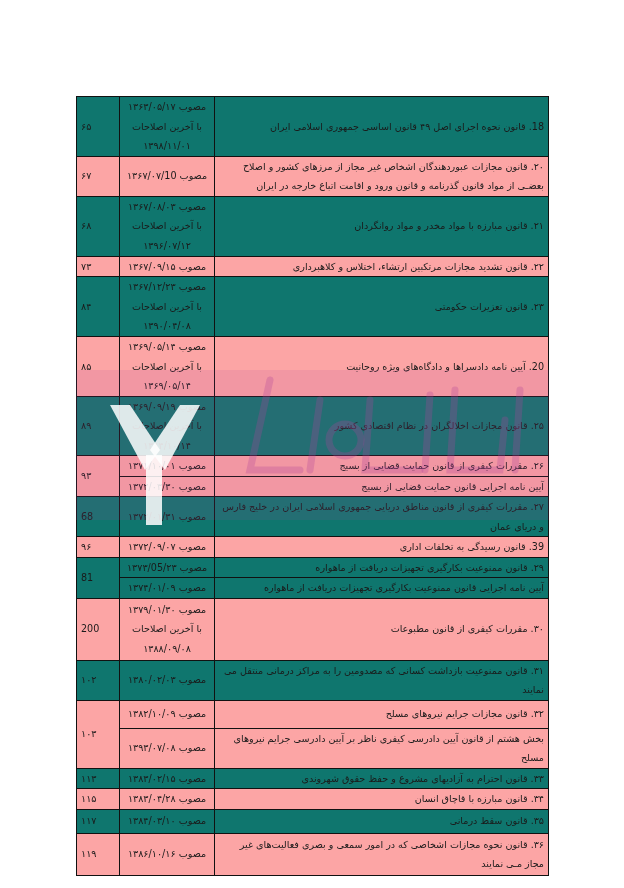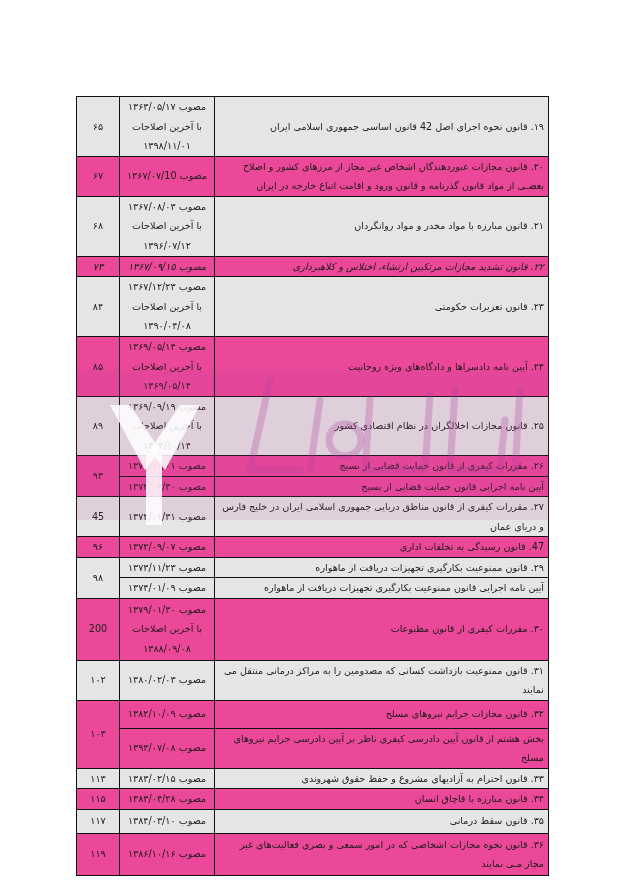--- a/index.html
+++ b/index.html
@@ -5,63 +5,63 @@
     html, body { margin: 0; padding: 0; background: #ffffff; }
     body { width: 624px; height: 888px; position: relative; overflow: hidden;
            font-family: "DejaVu Sans", sans-serif; color: #1a1a1a; }
     .page { position: absolute; left: 0; top: 0; width: 624px; height: 888px; }
     table.laws {
       position: absolute; left: 76px; top: 96px; width: 473px;
       border-collapse: collapse; table-layout: fixed; direction: ltr;
       font-size: 9.6px; line-height: 19.5px;
     }
     table.laws td { border: 1px solid #111; padding: 0 4px; vertical-align: middle; }
-    td.page-no { width: 34px; text-align: center; margin-left: 9px; }
+    td.page-no { width: 34px; text-align: left; margin-left: 9px; }
     td.date { width: 86px; text-align: center; direction: rtl; }
     td.title { direction: rtl; text-align: right; padding-right: 3px; }
-    tr.shade td { background: #ec4899; }
-    tr.white td { background: #e5e5e5; }
+    tr.shade td { background: #fca5a5; }
+    tr.white td { background: #0f766e; }
     .date-line { display: block; }
     .watermark {
       position: absolute; left: 0; top: 0; width: 624px; height: 888px;
       pointer-events: none;
     }
   </style>
 </head>
 <body>
 
 <div class="page">
   <table class="laws">
     <tbody id="laws-body">
         <tr class="white" style="height: 57px;">
           <td class="page-no" rowspan="1">۶۵</td>
           <td class="date">
             <span class="date-line">مصوب ۱۳۶۳/۰۵/۱۷</span>
             <span class="date-line">با آخرین اصلاحات</span>
             <span class="date-line">۱۳۹۸/۱۱/۰۱</span>
           </td>
-          <td class="title">۱۹. قانون نحوه اجرای اصل 42 قانون اساسی جمهوری اسلامی ایران</td>
+          <td class="title">18. قانون نحوه اجرای اصل ۴۹ قانون اساسی جمهوری اسلامی ایران</td>
         </tr>
         <tr class="shade" style="height: 40px;">
           <td class="page-no" rowspan="1">۶۷</td>
           <td class="date">
             <span class="date-line">مصوب ۱۳۶۷/۰۷/10</span>
           </td>
           <td class="title">۲۰. قانون مجازات عبوردهندگان اشخاص غیر مجاز از مرزهای کشور و اصلاح بعضـی از مواد قانون گذرنامه و قانون ورود و اقامت اتباع خارجه در ایران</td>
         </tr>
         <tr class="white" style="height: 60px;">
           <td class="page-no" rowspan="1">۶۸</td>
           <td class="date">
             <span class="date-line">مصوب ۱۳۶۷/۰۸/۰۳</span>
             <span class="date-line">با آخرین اصلاحات</span>
             <span class="date-line">۱۳۹۶/۰۷/۱۲</span>
           </td>
           <td class="title">۲۱. قانون مبارزه با مواد مخدر و مواد روانگردان</td>
         </tr>
-        <tr class="shade" style="height: 17px; font-style: italic;">
+        <tr class="shade" style="height: 17px;">
           <td class="page-no" rowspan="1">۷۳</td>
           <td class="date">
             <span class="date-line">مصوب ۱۳۶۷/۰۹/۱۵</span>
           </td>
           <td class="title">۲۲. قانون تشدید مجازات مرتکبین ارتشاء، اختلاس و کلاهبرداری</td>
         </tr>
         <tr class="white" style="height: 60px;">
           <td class="page-no" rowspan="1">۸۴</td>
           <td class="date">
             <span class="date-line">مصوب ۱۳۶۷/۱۲/۲۳</span>
@@ -70,21 +70,21 @@
           </td>
           <td class="title">۲۳. قانون تعزیرات حکومتی</td>
         </tr>
         <tr class="shade" style="height: 58px;">
           <td class="page-no" rowspan="1">۸۵</td>
           <td class="date">
             <span class="date-line">مصوب ۱۳۶۹/۰۵/۱۴</span>
             <span class="date-line">با آخرین اصلاحات</span>
             <span class="date-line">۱۳۶۹/۰۵/۱۴</span>
           </td>
-          <td class="title">۲۴. آیین نامه دادسراها و دادگاه‌های ویژه روحانیت</td>
+          <td class="title">20. آیین نامه دادسراها و دادگاه‌های ویژه روحانیت</td>
         </tr>
         <tr class="white" style="height: 58px;">
           <td class="page-no" rowspan="1">۸۹</td>
           <td class="date">
             <span class="date-line">مصوب ۱۳۶۹/۰۹/۱۹</span>
             <span class="date-line">با آخرین اصلاحات</span>
             <span class="date-line">۱۳۸۴/۱۰/۱۴</span>
           </td>
           <td class="title">۲۵. قانون مجازات اخلالگران در نظام اقتصادی کشور</td>
         </tr>
@@ -95,37 +95,37 @@
           </td>
           <td class="title">۲۶. مقررات کیفری از قانون حمایت قضایی از بسیج</td>
         </tr>
         <tr class="shade" style="height: 19px; padding-left: 23px;">
           <td class="date">
             <span class="date-line">مصوب ۱۳۷۲/۰۳/۳۰</span>
           </td>
           <td class="title">آیین نامه اجرایی قانون حمایت قضایی از بسیج</td>
         </tr>
         <tr class="white" style="height: 38px;">
-          <td class="page-no" rowspan="1">45</td>
+          <td class="page-no" rowspan="1">68</td>
           <td class="date">
             <span class="date-line">مصوب ۱۳۷۲/۰۱/۳۱</span>
           </td>
           <td class="title">۲۷. مقررات کیفری از قانون مناطق دریایی جمهوری اسلامی ایران در خلیج فارس و دریای عمان</td>
         </tr>
         <tr class="shade" style="height: 18px; border-radius: 6px;">
           <td class="page-no" rowspan="1">۹۶</td>
           <td class="date">
             <span class="date-line">مصوب ۱۳۷۲/۰۹/۰۷</span>
           </td>
-          <td class="title">47. قانون رسیدگی به تخلفات اداری</td>
+          <td class="title">39. قانون رسیدگی به تخلفات اداری</td>
         </tr>
         <tr class="white" style="height: 19px;">
-          <td class="page-no" rowspan="2">۹۸</td>
-          <td class="date">
-            <span class="date-line">مصوب ۱۳۷۳/۱۱/۲۳</span>
+          <td class="page-no" rowspan="2">81</td>
+          <td class="date">
+            <span class="date-line">مصوب ۱۳۷۳/05/۲۳</span>
           </td>
           <td class="title">۲۹. قانون ممنوعیت بکارگیری تجهیزات دریافت از ماهواره</td>
         </tr>
         <tr class="white" style="height: 19px;">
           <td class="date">
             <span class="date-line">مصوب ۱۳۷۴/۰۱/۰۹</span>
           </td>
           <td class="title">آیین نامه اجرایی قانون ممنوعیت بکارگیری تجهیزات دریافت از ماهواره</td>
         </tr>
         <tr class="shade" style="height: 62px;">

